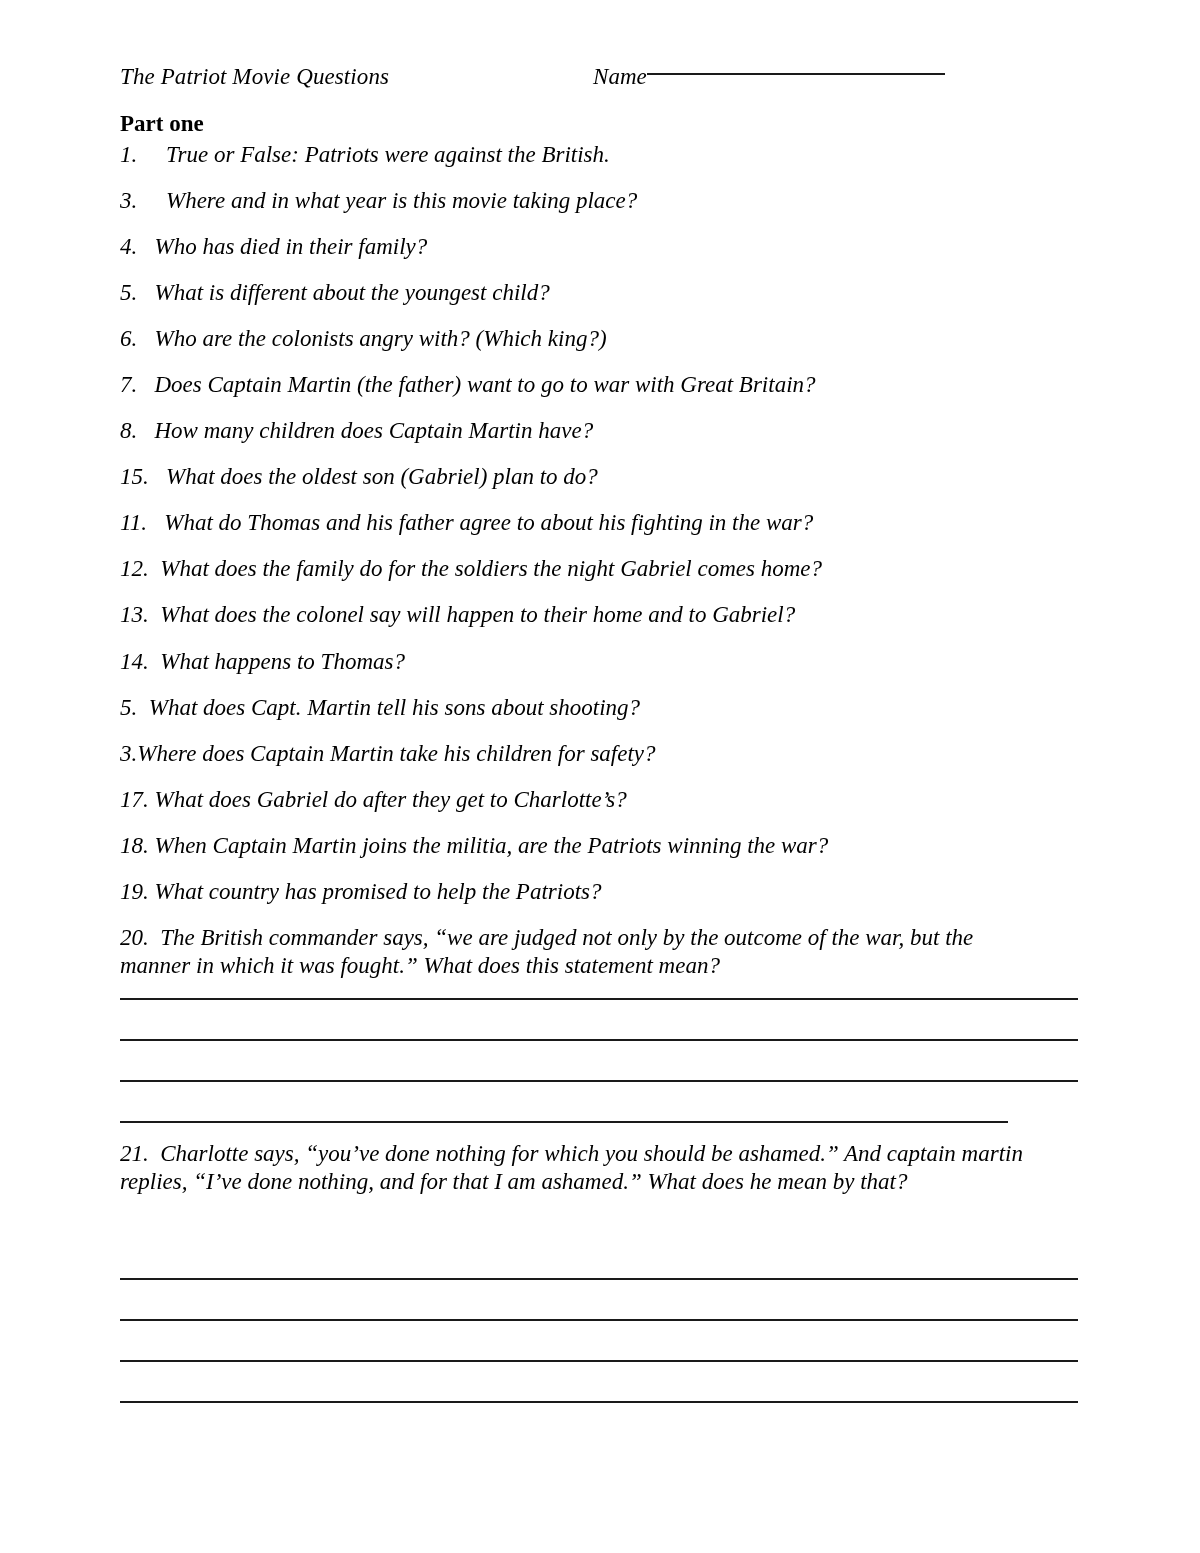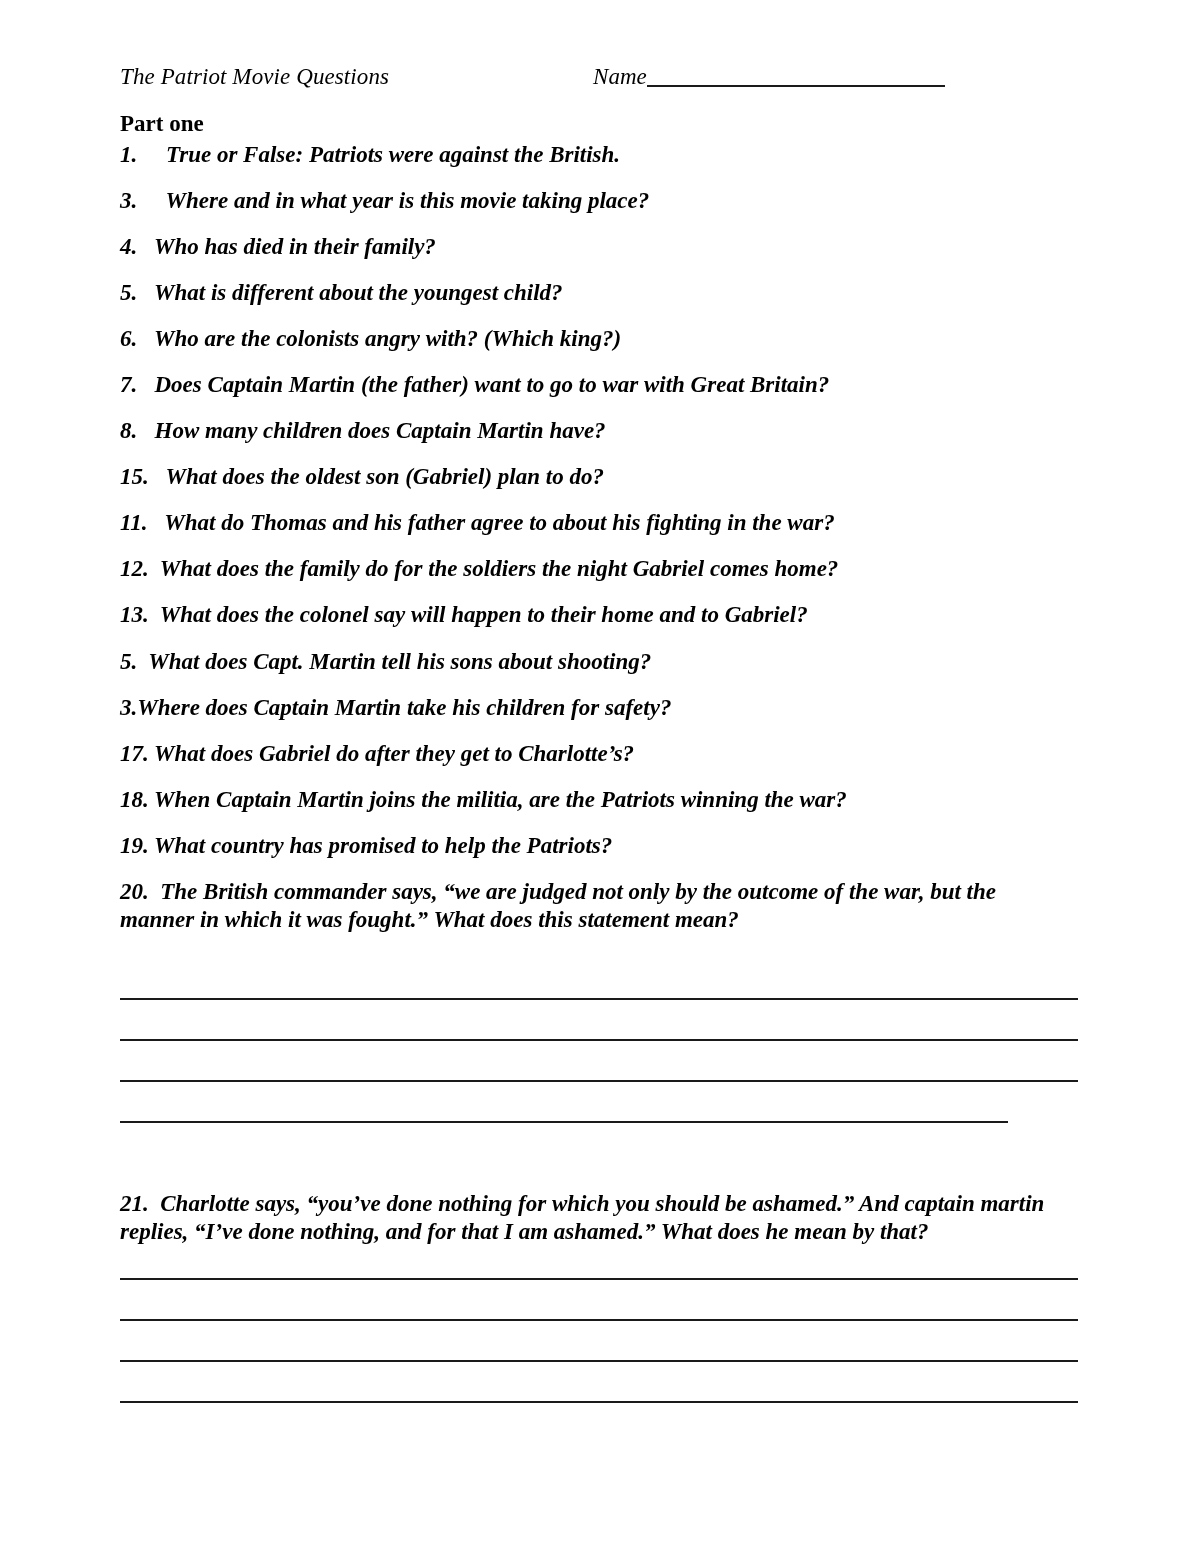--- a/index.html
+++ b/index.html
@@ -41,21 +41,21 @@
   }
   .doc-title {
     font-style: italic;
     font-size: 23px;
     letter-spacing: 0.1px;
     white-space: nowrap;
   }
   .name-block {
     margin-left: 204px;
     display: flex;
-    align-items: flex-end;
+    align-items: center;
     white-space: nowrap;
   }
   .name-label {
     font-style: italic;
     font-size: 23px;
   }
   .name-rule {
     display: inline-block;
     width: 298px;
     border-bottom: 2px solid #1a1a1a;
@@ -79,21 +79,20 @@
     padding: 0;
     list-style: none;
   }
   .q-item {
     font-style: italic;
     font-size: 23px;
     line-height: 1.22;
     margin-bottom: 18px;
     white-space: pre-wrap;
     max-width: 900px;
-    font-weight: bold;
   }
   .q-item.q20 {
     max-width: 895px;
     margin-bottom: 0;
   }
   .q-item.q21 {
     max-width: 930px;
     margin-bottom: 0;
   }
 
@@ -118,21 +117,21 @@
   }
 
   .rules-block-1 {
     position: absolute;
     left: 120px;
     top: 998px;
   }
   .q21-block {
     position: absolute;
     left: 120px;
-    top: 1190px;
+    top: 1140px;
     width: 960px;
   }
   .rules-block-2 {
     position: absolute;
     left: 120px;
     top: 1278px;
   }
 </style>
 </head>
 <body>
@@ -156,20 +155,21 @@
       <li class="q-item">3.     Where and in what year is this movie taking place?</li>
       <li class="q-item">4.   Who has died in their family?</li>
       <li class="q-item">5.   What is different about the youngest child?</li>
       <li class="q-item">6.   Who are the colonists angry with? (Which king?)</li>
       <li class="q-item">7.   Does Captain Martin (the father) want to go to war with Great Britain?</li>
       <li class="q-item">8.   How many children does Captain Martin have?</li>
       <li class="q-item">15.   What does the oldest son (Gabriel) plan to do?</li>
       <li class="q-item">11.   What do Thomas and his father agree to about his fighting in the war?</li>
       <li class="q-item">12.  What does the family do for the soldiers the night Gabriel comes home?</li>
       <li class="q-item">13.  What does the colonel say will happen to their home and to Gabriel?</li>
+      <li class="q-item">14.  What happens to Thomas?</li>
       <li class="q-item">5.  What does Capt. Martin tell his sons about shooting?</li>
       <li class="q-item">3.Where does Captain Martin take his children for safety?</li>
       <li class="q-item">17. What does Gabriel do after they get to Charlotte’s?</li>
       <li class="q-item">18. When Captain Martin joins the militia, are the Patriots winning the war?</li>
       <li class="q-item">19. What country has promised to help the Patriots?</li>
       <li class="q-item q20">20.  The British commander says, “we are judged not only by the outcome of the war, but the manner in which it was fought.” What does this statement mean?</li>
     </ol>
 
   </div>
 

